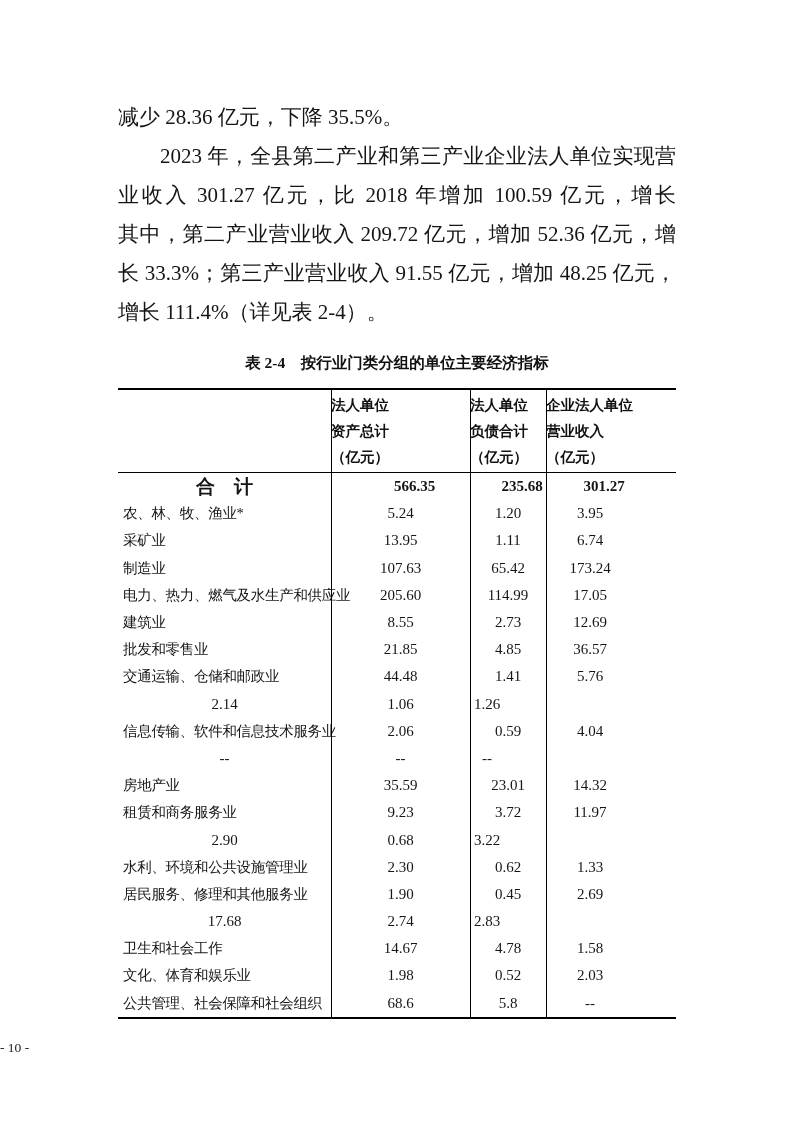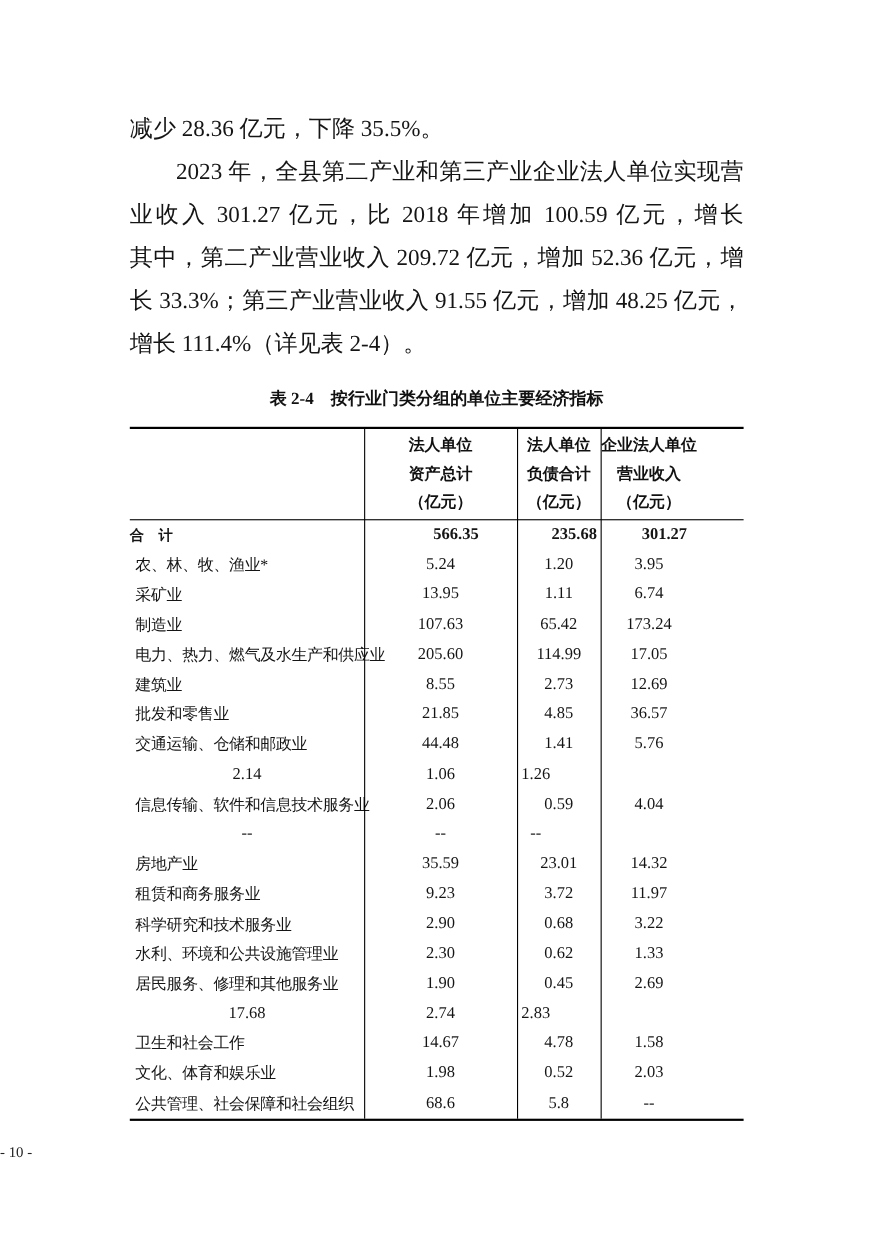--- a/index.html
+++ b/index.html
@@ -35,38 +35,38 @@
   .vline.v1 { left: 212.5px; }
   .vline.v2 { left: 351.5px; }
   .vline.v3 { left: 427.5px; }
 
   .thead {
     display: grid; grid-template-columns: 213px 139px 76px 130px;
     height: 82px; border-bottom: 1.5px solid #000;
   }
   .hcell {
     display: flex; flex-direction: column; justify-content: center;
-    text-align: center; font-weight: bold; font-size: 14.5px; line-height: 26px;
+    text-align: left; font-weight: bold; font-size: 14.5px; line-height: 26px;
     color: #111;
   }
   .hcell.h4 { padding-right: 42px; }
 
   .tbody { }
   .trow {
     display: grid; grid-template-columns: 213px 139px 76px 130px;
     height: 27.2px; align-items: center;
   }
   .cell.lbl {
     padding-left: 5px; font-size: 14.5px; letter-spacing: -0.3px;
     white-space: nowrap; color: #151515;
   }
   .cell.num { text-align: center; font-size: 15px; color: #151515; }
   .cell.num4 { padding-right: 42px; }
   .trow.total { font-weight: bold; }
-  .trow.total .cell.lbl { padding-left: 0; font-size: 13px; letter-spacing: 0; }
+  .trow.total .cell.lbl { text-align: center; padding-left: 0; font-size: 19px; letter-spacing: 0; }
   .trow.total .cell.num { font-size: 15px; margin-left: 28px; }
 
   
   .footer {
     position: absolute; top: 1040px; left: 0; width: 793px;
     text-align: left; font-size: 13.5px; color: #222;
   }
 </style>
 </head>
 <body>
@@ -179,21 +179,20 @@
           <div class="cell num">23.01</div>
           <div class="cell num num4">14.32</div>
         </div>
         <div class="trow">
           <div class="cell lbl">租赁和商务服务业</div>
           <div class="cell num">9.23</div>
           <div class="cell num">3.72</div>
           <div class="cell num num4">11.97</div>
         </div>
         <div class="trow">
-          <div class="cell lbl">科学研究和技术服务业</div>
           <div class="cell num">2.90</div>
           <div class="cell num">0.68</div>
           <div class="cell num num4">3.22</div>
         </div>
         <div class="trow">
           <div class="cell lbl">水利、环境和公共设施管理业</div>
           <div class="cell num">2.30</div>
           <div class="cell num">0.62</div>
           <div class="cell num num4">1.33</div>
         </div>

